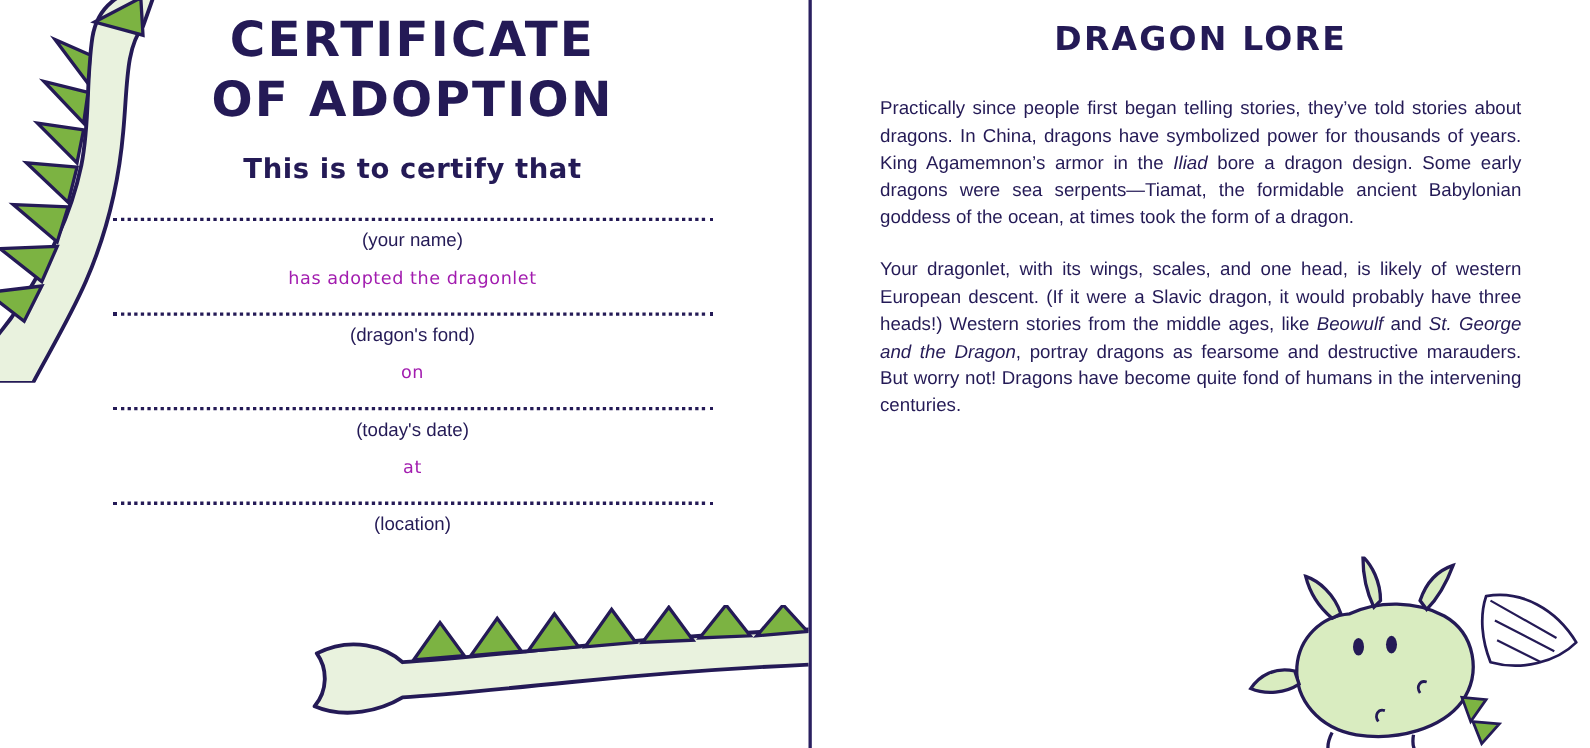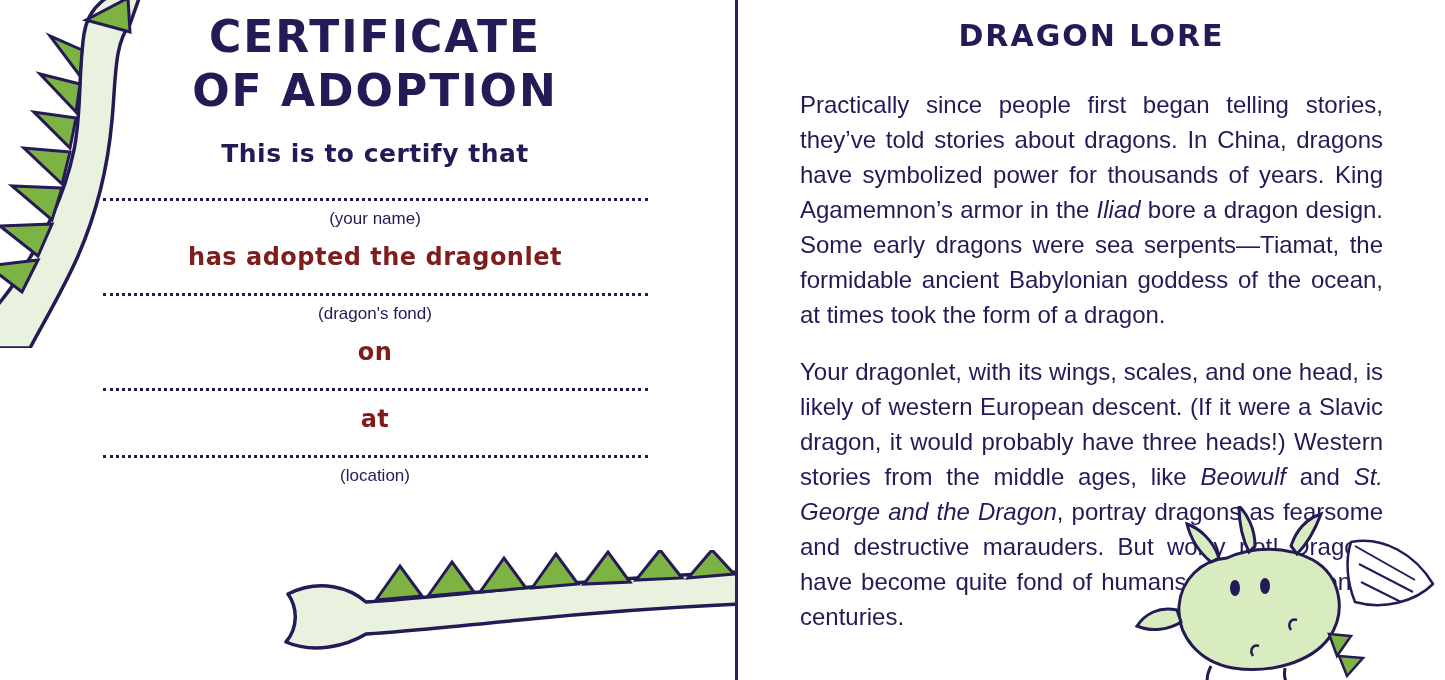--- a/index.html
+++ b/index.html
@@ -77,23 +77,23 @@
     width: 545px;
   }
   .caption {
     font-family: "Liberation Sans", sans-serif;
     font-size: 17px;
     color: #241a56;
     margin-top: 8px;
   }
   .connector {
     font-family: "DejaVu Sans", sans-serif;
-    font-size: 24px;
-    font-weight: bold;
-    color: #7f1d1d;
+    font-size: 16px;
+    font-weight: normal;
+    color: #a21caf;
     margin-top: 14px;
     letter-spacing: 0.5px;
   }
   .spacer-22 { height: 22px; }
   .spacer-30 { height: 30px; }
 
   
   .art-tail-top {
     position: absolute;
     left: -10px;
@@ -117,21 +117,21 @@
     font-weight: bold;
     font-size: 30px;
     letter-spacing: 2px;
     color: #241a56;
     text-align: center;
     margin: 18px 0 0 0;
   }
   .lore-body {
     margin: 34px 62px 0 62px;
     font-family: "Liberation Sans", sans-serif;
-    font-size: 24px;
+    font-size: 17px;
     line-height: 1.46;
     color: #241a56;
     text-align: justify;
     text-justify: inter-word;
   }
   .lore-body p {
     margin: 0 0 22px 0;
   }
   .lore-body p:last-child { margin-bottom: 0; }
   em { font-style: italic; }
@@ -187,20 +187,21 @@
         <div class="dotline"></div>
         <div class="caption">(dragon's fond)</div>
       </div>
 
       <div class="connector">on</div>
 
       <div class="spacer-22"></div>
 
       <div class="field">
         <div class="dotline"></div>
+        <div class="caption">(today's date)</div>
       </div>
 
       <div class="connector">at</div>
 
       <div class="spacer-22"></div>
 
       <div class="field">
         <div class="dotline"></div>
         <div class="caption">(location)</div>
       </div>

